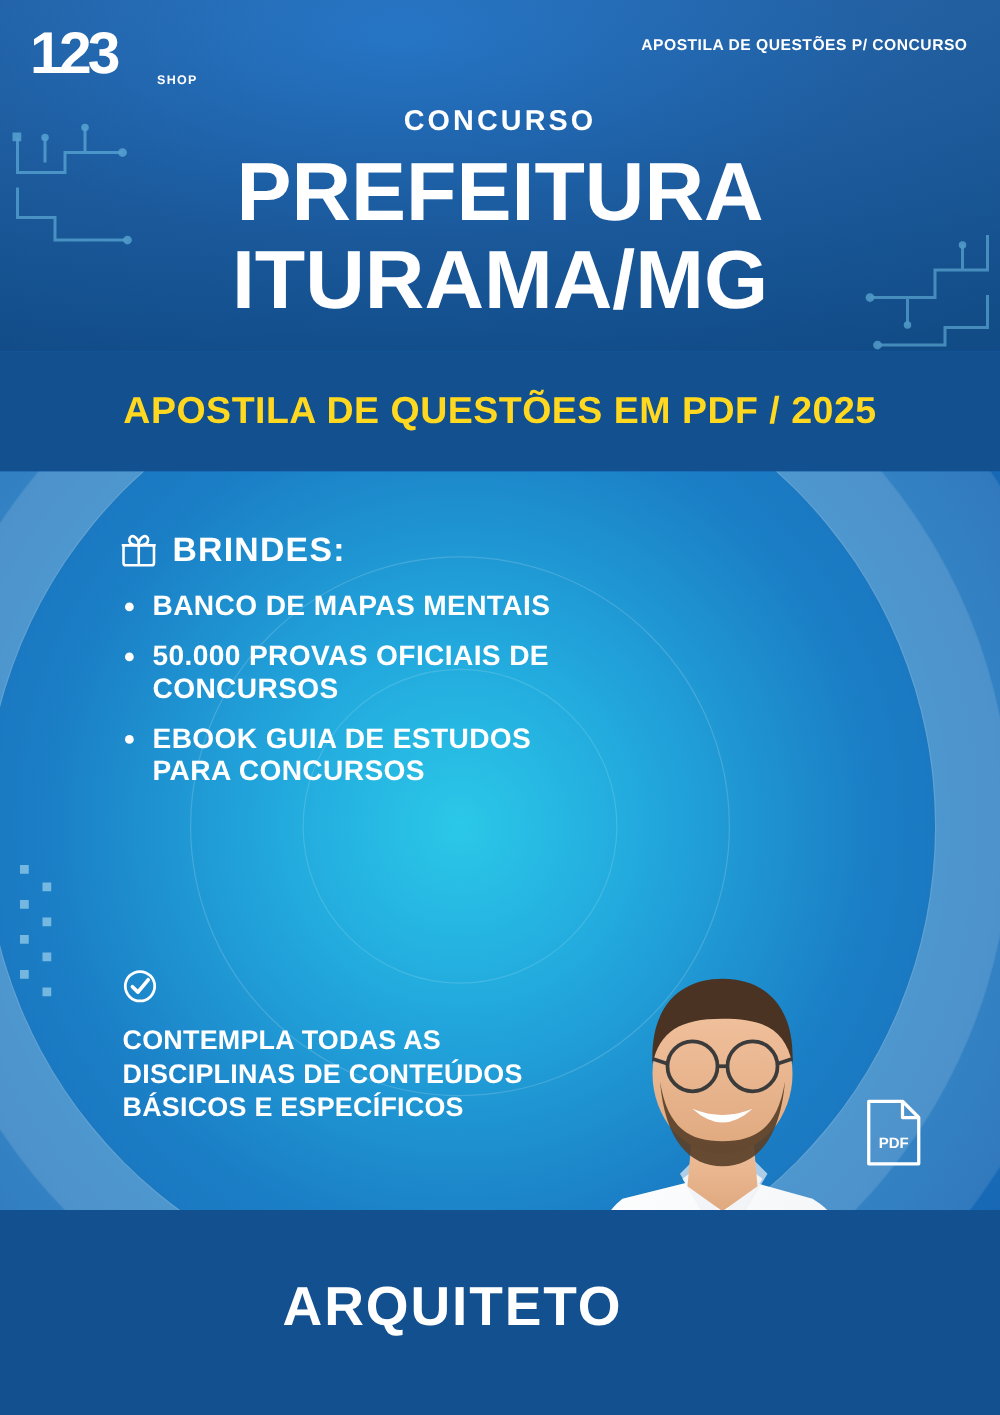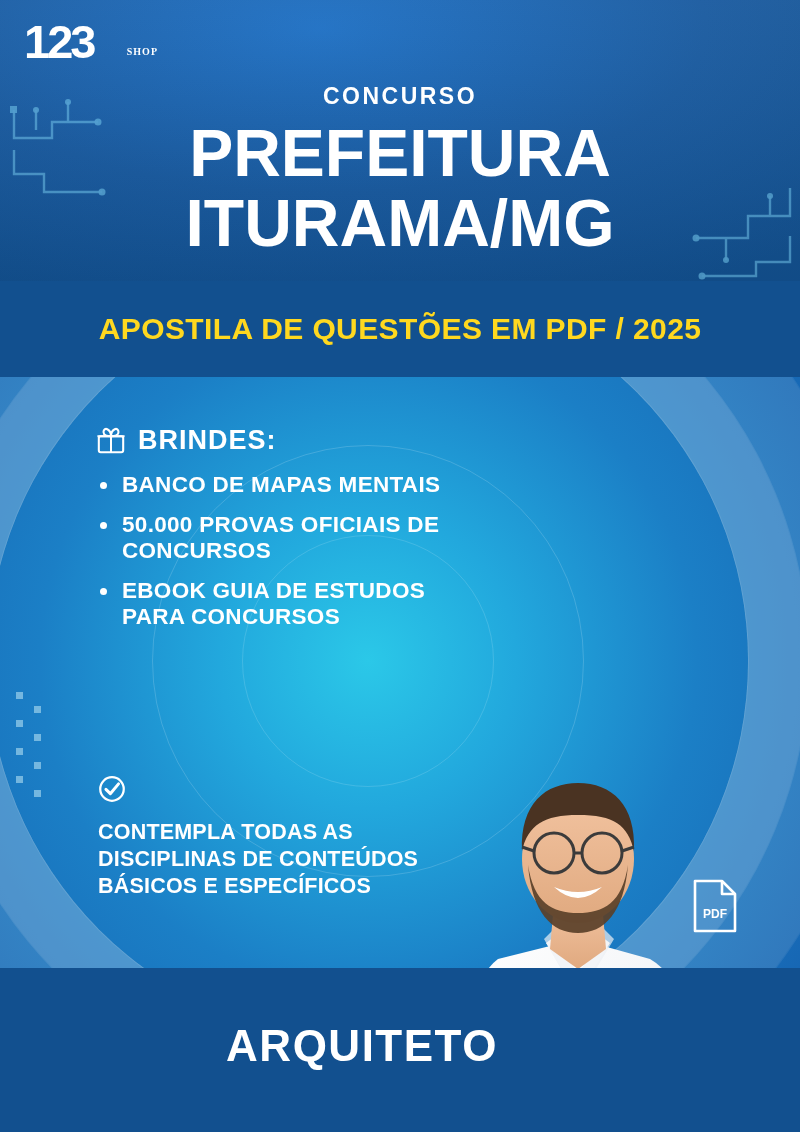--- a/index.html
+++ b/index.html
@@ -45,26 +45,25 @@
     font-family: "Liberation Sans", sans-serif;
     font-weight: bold;
     font-size: 47px;
     line-height: 47px;
     letter-spacing: -3px;
     color: #ffffff;
   }
   .logo-sub {
     position: absolute;
     right: 6px;
-    bottom: 13px;
+    bottom: 0;
     font-size: 10px;
     font-weight: bold;
     letter-spacing: 1px;
     color: #ffffff;
-    font-family: Liberation Serif, serif;
   }
 
   .top-right-label {
     position: absolute;
     right: 26px;
     top: 29px;
     font-size: 12.5px;
     font-weight: bold;
     letter-spacing: 0.4px;
     color: #ffffff;
@@ -371,20 +370,21 @@
       <rect x="20" y="72" width="7" height="7"></rect>
         <rect x="20" y="100" width="7" height="7"></rect>
     </g>
   </svg>
 
   <div class="logo">
     <div class="logo-text">123</div>
     <div class="logo-sub">SHOP</div>
   </div>
 
+  <div class="top-right-label">Apostila de Questões p/ Concurso</div>
 
   <div class="kicker">CONCURSO</div>
   <div class="title-main">
     <div>PREFEITURA</div>
     <div>ITURAMA/MG</div>
   </div>
 
   <div class="subtitle-bar">
     <div class="txt">APOSTILA DE QUESTÕES EM PDF / 2025</div>
   </div>

